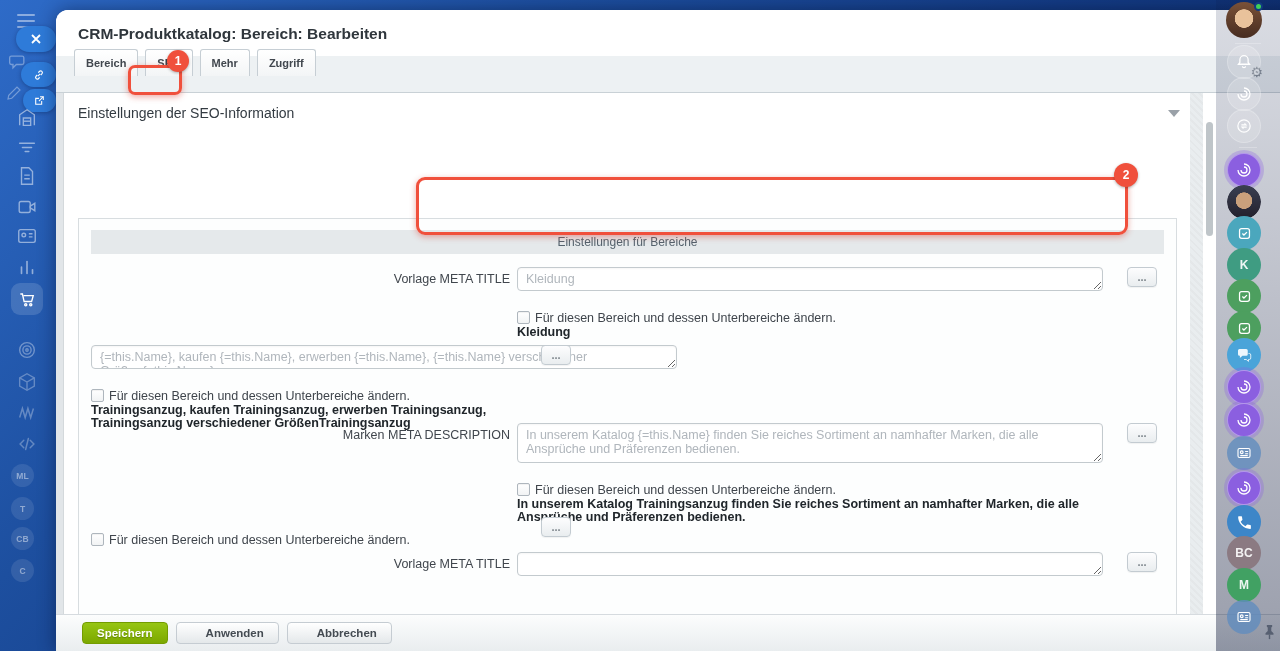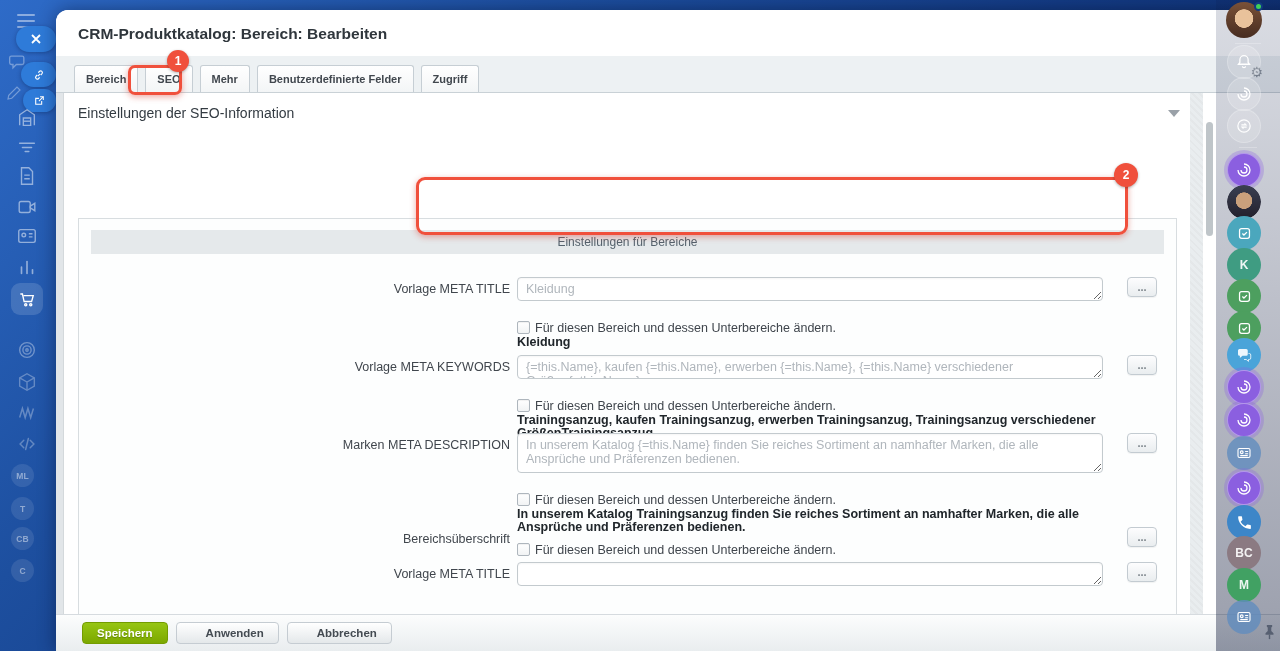--- a/index.html
+++ b/index.html
@@ -18,37 +18,37 @@
   .cart-bg{position:absolute;left:11px;top:283px;width:32px;height:32px;border-radius:9px;background:rgba(255,255,255,.14);display:flex;align-items:center;justify-content:center;color:rgba(255,255,255,.85);}
   .ltr-av{position:absolute;width:23px;height:23px;border-radius:50%;background:rgba(255,255,255,.10);
     color:rgba(255,255,255,.45);font-size:8.5px;font-weight:bold;display:flex;align-items:center;justify-content:center;}
 
   
   .panel{position:absolute;left:56px;top:10px;width:1264px;height:641px;background:#fff;
     border-radius:12px 12px 0 0;box-shadow:0 0 18px rgba(0,10,40,.45);}
   .title-row{position:absolute;left:0;top:0;right:0;height:46px;background:#fff;border-radius:12px 12px 0 0;}
   .title-row h1{position:absolute;left:22px;top:15px;font-size:15.5px;font-weight:bold;color:#2f363c;}
   .tabstrip{position:absolute;left:0;top:46px;right:0;height:37px;background:#edf1f3;border-bottom:1px solid #c9d1d6;}
-  .tabs{position:absolute;left:18px;bottom:0;display:flex;gap:7px;}
+  .tabs{position:absolute;left:18px;bottom:16px;display:flex;gap:7px;}
   .tab{height:27px;padding:0 11px;font-family:"Liberation Sans",sans-serif;font-size:11px;font-weight:bold;color:#41474e;
     background:linear-gradient(#ffffff,#f3f5f6);border:1px solid #c6ced4;border-bottom:none;border-radius:3px 3px 0 0;cursor:pointer;}
   .strip-icons{position:absolute;right:28px;top:8px;display:flex;gap:16px;align-items:center;color:#8d959c;}
   .gear{font-size:14px;line-height:14px;}
   .content{position:absolute;left:0;top:83px;right:0;bottom:37px;background:#fff;overflow:hidden;}
   .left-edge{position:absolute;left:0;top:83px;bottom:0;width:8px;background:#e2e6e9;border-right:1px solid #d4d9dc;}
   .texture-strip{position:absolute;top:83px;bottom:0;left:1134px;width:13px;background:#e9edef;
     background-image:repeating-linear-gradient(45deg,rgba(0,0,0,.025) 0 2px,transparent 2px 5px);}
   .scroll-thumb{position:absolute;left:1150px;top:112px;width:7px;height:114px;border-radius:4px;background:#bfc5c9;}
 
   .sec-head-row{position:relative;height:37px;}
   .sec-head-row .h{position:absolute;left:22px;top:12px;font-size:14px;color:#333b42;text-align:right;}
   .dd-arrow{position:absolute;left:1112px;top:17px;width:0;height:0;border-left:6px solid transparent;border-right:6px solid transparent;border-top:7px solid #9aa1a8;cursor:pointer;}
 
   .form-box{position:absolute;left:22px;top:125px;width:1099px;height:600px;background:#fdfefe;border:1px solid #d8dde0;padding:11px 12px;}
-  .bar{height:24px;line-height:24px;background:#e5e9eb;text-align:center;font-size:12px;color:#53616c;margin-bottom:23px;}
+  .bar{height:24px;line-height:24px;background:#e5e9eb;text-align:center;font-size:12px;color:#53616c;margin-bottom:13px;}
   .bar2{margin-top:4px;}
   .frow{display:grid;grid-template-columns:426px 586px auto;align-items:start;margin-bottom:6px;}
   .flabel{font-size:12.5px;color:#40464d;text-align:right;padding:5px 7px 0 0;}
   .fmain textarea{width:586px;height:24px;resize:both;overflow:hidden;border:1px solid #c3cace;border-radius:4px;
     padding:4px 8px;font-family:"Liberation Sans",sans-serif;font-size:12.5px;color:#333;box-shadow:inset 0 1px 2px rgba(0,0,0,.04);}
   .fmain textarea.tall{height:40px;}
   .fmain textarea::placeholder{color:#b0b6bc;opacity:1;}
   .chk{display:block;margin-top:16px;font-size:12.5px;color:#3f454c;height:13px;line-height:13px;cursor:pointer;}
   .chk input{appearance:none;-webkit-appearance:none;width:13px;height:13px;border:1px solid #aeb6bd;border-radius:2px;
     background:linear-gradient(#fff,#f1f3f4);margin:0 5px 0 0;vertical-align:-2px;box-shadow:inset 0 1px 1px rgba(0,0,0,.06);cursor:pointer;}
@@ -200,21 +200,20 @@
 
     <div class="title-row">
       <h1>CRM-Produktkatalog: Bereich: Bearbeiten</h1>
     </div>
 
     <div class="tabstrip">
       <div class="tabs">
         <button class="tab">Bereich</button>
         <button class="tab">SEO</button>
         <button class="tab">Mehr</button>
-        <button class="tab">Benutzerdefinierte Felder</button>
         <button class="tab">Zugriff</button>
       </div>
       <div class="strip-icons">
         <span class="gear">⚙</span>
         <svg width="13" height="16" viewBox="0 0 14 18">
             <path d="M4 1h6v2l-1 1v4l2.5 2.5V12H2.5v-1.5L5 8V4L4 3z" fill="#8d959c"></path>
             <path d="M7 12v5" stroke="#8d959c" stroke-width="1.6"></path>
           </svg>
       </div>
     </div>
@@ -233,41 +232,39 @@
           <div class="flabel">Vorlage META TITLE</div>
           <div class="fmain">
             <textarea placeholder="Kleidung" style=""></textarea>
             <label class="chk"><input type="checkbox" style=""><span>Für diesen Bereich und dessen Unterbereiche ändern.</span></label>
             <div class="preview">Kleidung</div>
           </div>
           <button class="more-btn">...</button>
         </div>
 
         <div class="frow">
-          <div class="flabel">Vorlage META KEYWORDS</div>
           <div class="fmain">
             <textarea placeholder="{=this.Name}, kaufen {=this.Name}, erwerben {=this.Name}, {=this.Name} verschiedener Größen{=this.Name}" style=""></textarea>
             <label class="chk"><input type="checkbox" style=""><span>Für diesen Bereich und dessen Unterbereiche ändern.</span></label>
             <div class="preview">Trainingsanzug, kaufen Trainingsanzug, erwerben Trainingsanzug, Trainingsanzug verschiedener GrößenTrainingsanzug</div>
           </div>
           <button class="more-btn">...</button>
         </div>
 
         <div class="frow">
           <div class="flabel">Marken META DESCRIPTION</div>
           <div class="fmain">
             <textarea class="tall" placeholder="In unserem Katalog {=this.Name} finden Sie reiches Sortiment an namhafter Marken, die alle Ansprüche und Präferenzen bedienen." style=""></textarea>
             <label class="chk"><input type="checkbox" style=""><span>Für diesen Bereich und dessen Unterbereiche ändern.</span></label>
             <div class="preview">In unserem Katalog Trainingsanzug finden Sie reiches Sortiment an namhafter Marken, die alle Ansprüche und Präferenzen bedienen.</div>
           </div>
           <button class="more-btn">...</button>
         </div>
 
         <div class="frow">
-          <div class="flabel">Bereichsüberschrift</div>
           <div class="fmain">
             <label class="chk"><input type="checkbox" style=""><span>Für diesen Bereich und dessen Unterbereiche ändern.</span></label>
           </div>
           <button class="more-btn">...</button>
         </div>
 
 
         <div class="frow">
           <div class="flabel">Vorlage META TITLE</div>
           <div class="fmain">

